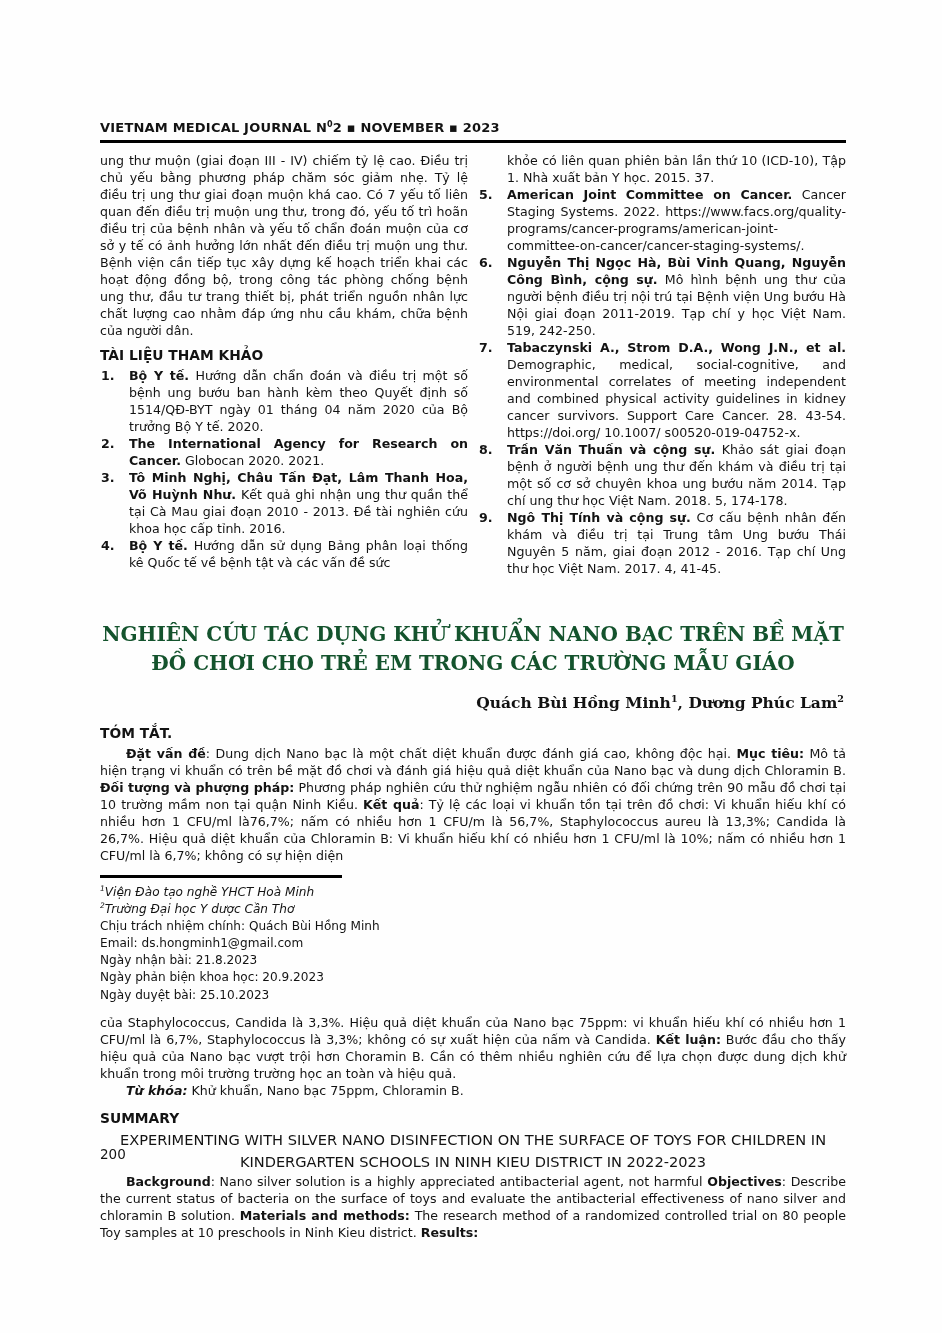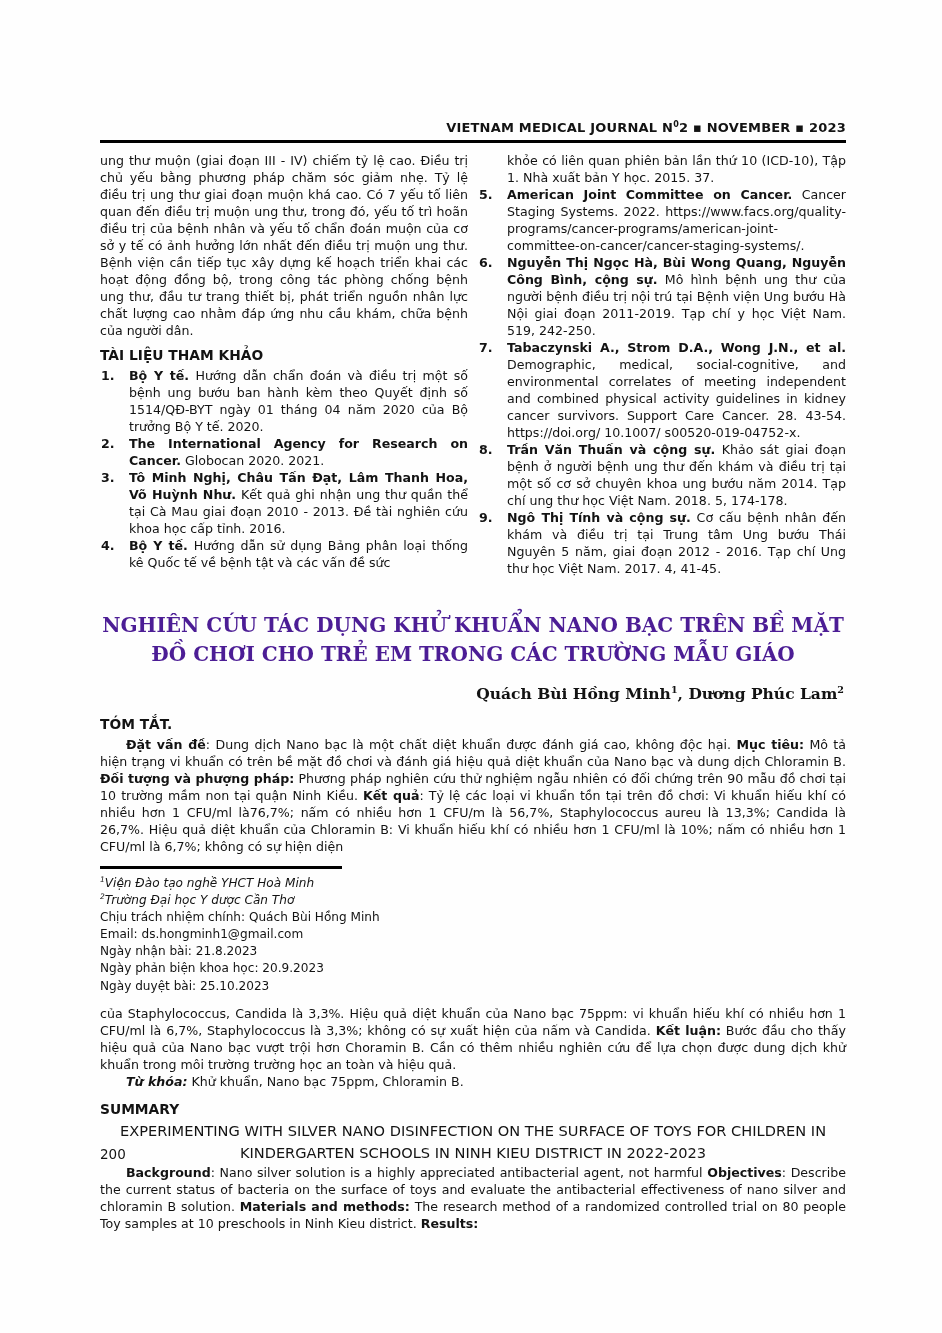--- a/index.html
+++ b/index.html
@@ -4,40 +4,40 @@
 <style>
   html,body { margin:0; padding:0; background:#e8e8e8; }
   .page {
     position:relative; width:942px; height:1333px; margin:0 auto;
     background:#fefefe; color:#131313; overflow:hidden;
     font-family:"DejaVu Sans", "Liberation Sans", sans-serif;
   }
   .content { position:absolute; left:100px; top:120px; width:746px; }
 
   .journal-header {
-    text-align:right; font-weight:bold; font-size:13px; letter-spacing:.2px;
+    text-align:left; font-weight:bold; font-size:13px; letter-spacing:.2px;
     padding-bottom:5px; border-bottom:3px solid #000;
   }
   sup { font-size:.62em; line-height:0; }
 
   .cols { display:flex; gap:10px; margin-top:9px; }
   .col { flex:1; min-width:0; font-size:12.6px; line-height:1.35; text-align:justify; }
   .col p { margin:0; }
   .indent { text-indent:26px; }
 
   .refs-heading { font-weight:bold; font-size:13.8px; margin:7px 0 2px; text-align:left; }
   .ref { position:relative; padding-left:29px; overflow-wrap:break-word; }
   .ref-num { position:absolute; left:1px; top:0; font-weight:bold; }
   .ref-author { font-weight:bold; }
   .ref-cont { padding-left:29px; overflow-wrap:break-word; }
 
   .article-title {
-    margin-top:34px; text-align:center;
+    margin-top:43px; text-align:center;
     font-family:"DejaVu Serif", "Liberation Serif", serif;
-    font-weight:bold; font-size:20px; line-height:1.45; color:#4c1d95;
+    font-weight:bold; font-size:20px; line-height:1.45; color:#14532d;
   }
   .authors-line {
     margin-top:15px; text-align:right; padding-right:2px;
     font-family:"DejaVu Serif", "Liberation Serif", serif;
     font-weight:bold; font-size:15.5px;
   }
 
   .bottom-cols { margin-top:12px;flex-direction:column; }
   .sec-heading { font-weight:bold; font-size:13.8px; text-align:left; margin:0 0 2px 0; }
   .sec-heading.summary { margin-top:10px; }
@@ -84,21 +84,21 @@
 
       <div class="col">
         <p class="ref-cont">khỏe có liên quan phiên bản lần thứ 10 (ICD-10), Tập 1. Nhà xuất bản Y học. 2015. 37.</p>
 
         <div class="ref">
           <span class="ref-num">5.</span>
           <span class="ref-author">American Joint Committee on Cancer.</span><span> Cancer Staging Systems. 2022. https://www.facs.org/quality-programs/cancer-programs/american-joint-committee-on-cancer/cancer-staging-systems/.</span>
         </div>
         <div class="ref">
           <span class="ref-num">6.</span>
-          <span class="ref-author">Nguyễn Thị Ngọc Hà, Bùi Wong Quang, Nguyễn Công Bình, cộng sự.</span><span> Mô hình bệnh ung thư của người bệnh điều trị nội trú tại Bệnh viện Ung bướu Hà Nội giai đoạn 2011-2019. Tạp chí y học Việt Nam. 519, 242-250.</span>
+          <span class="ref-author">Nguyễn Thị Ngọc Hà, Bùi Vinh Quang, Nguyễn Công Bình, cộng sự.</span><span> Mô hình bệnh ung thư của người bệnh điều trị nội trú tại Bệnh viện Ung bướu Hà Nội giai đoạn 2011-2019. Tạp chí y học Việt Nam. 519, 242-250.</span>
         </div>
         <div class="ref">
           <span class="ref-num">7.</span>
           <span class="ref-author">Tabaczynski A., Strom D.A., Wong J.N., et al.</span><span> Demographic, medical, social-cognitive, and environmental correlates of meeting independent and combined physical activity guidelines in kidney cancer survivors. Support Care Cancer. 28. 43-54. https://doi.org/ 10.1007/ s00520-019-04752-x.</span>
         </div>
         <div class="ref">
           <span class="ref-num">8.</span>
           <span class="ref-author">Trần Văn Thuấn và cộng sự.</span><span> Khảo sát giai đoạn bệnh ở người bệnh ung thư đến khám và điều trị tại một số cơ sở chuyên khoa ung bướu năm 2014. Tạp chí ung thư học Việt Nam. 2018. 5, 174-178.</span>
         </div>
         <div class="ref">

